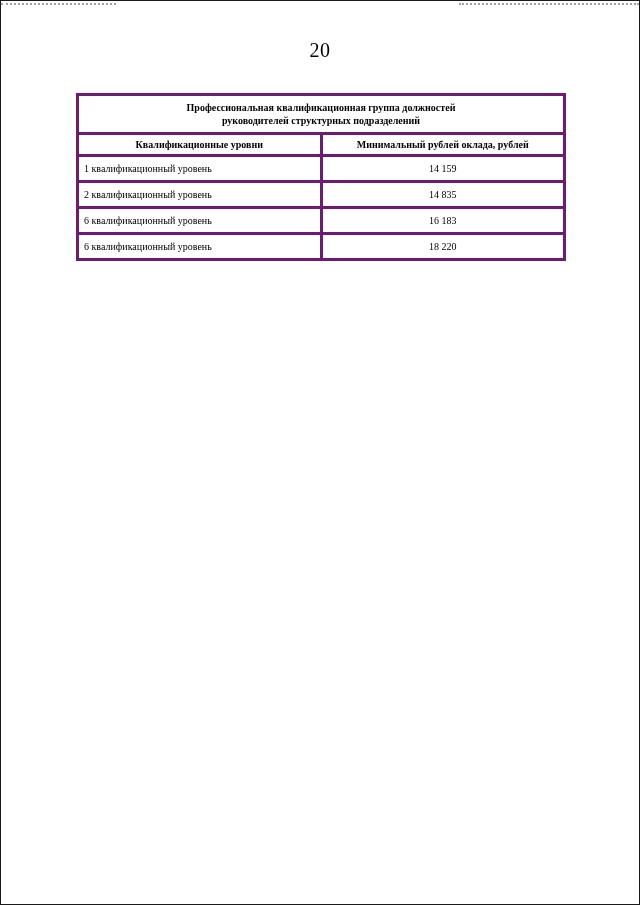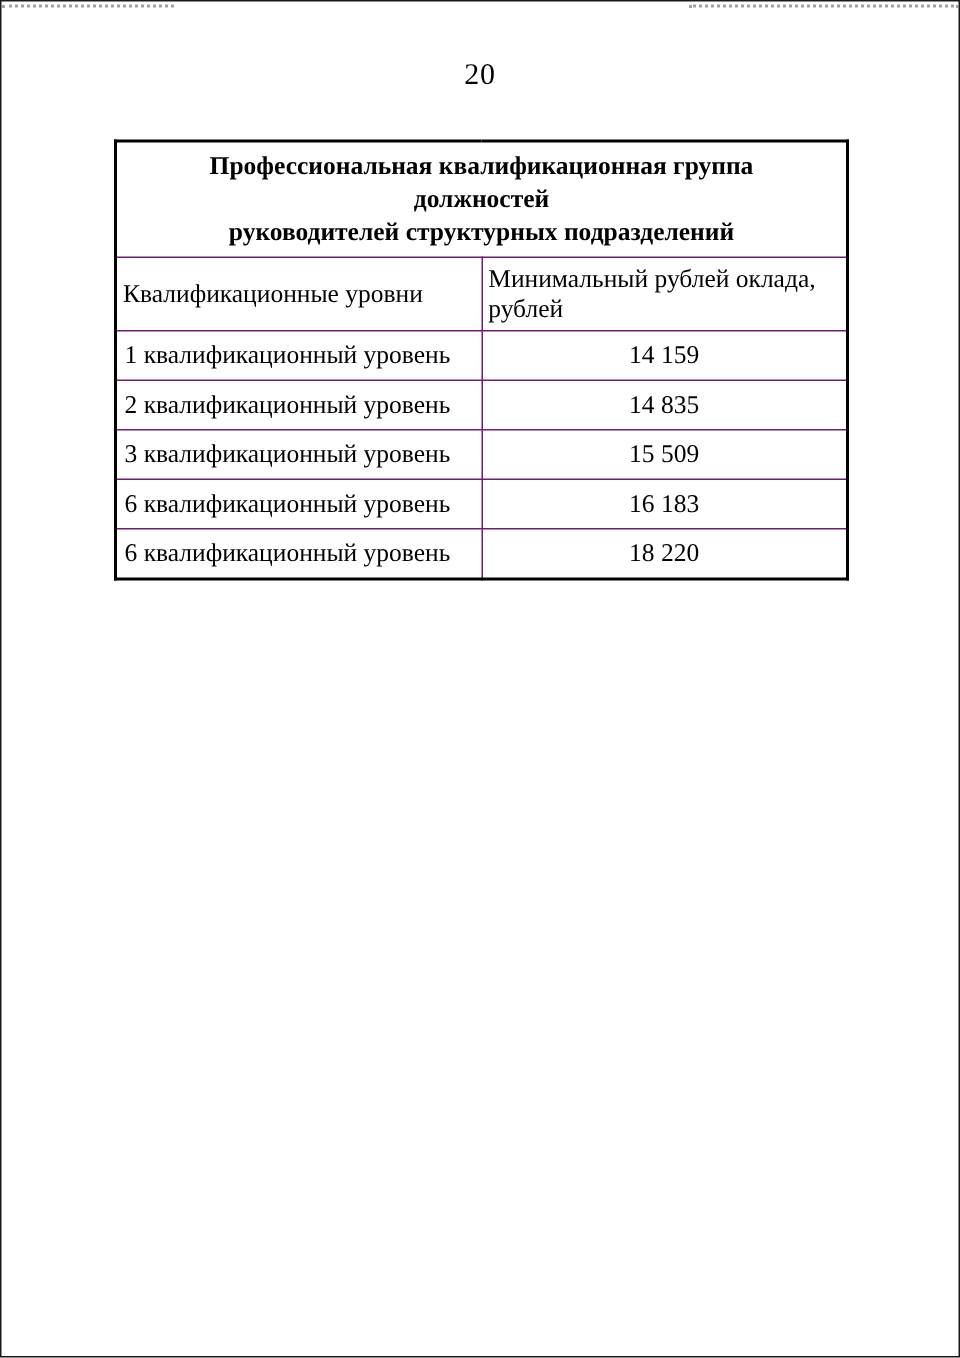--- a/index.html
+++ b/index.html
@@ -41,34 +41,34 @@
     position: absolute;
     left: 75px;
     top: 92px;
     width: 490px;
     border-collapse: collapse;
     border: 2px solid #000000;
     table-layout: fixed;
   }
   table.salary-table th,
   table.salary-table td {
-    border: 1px solid #701a75;
-    font-size: 17px;
+    border: 3px solid #701a75;
+    font-size: 10px;
     vertical-align: middle;
   }
   th.table-title {
     font-weight: bold;
     text-align: center;
     padding: 5px 18px;
     line-height: 1.3;
     font-size: 12.5px;
   }
   th.col-head {
-    font-weight: normal;
-    text-align: left;
+    font-weight: bold;
+    text-align: center;
     padding: 4px 4px;
   }
   th.col-level { width: 180px; }
   td.level-cell {
     text-align: left;
     padding: 6px 4px 6px 5px;
   }
   td.salary-cell {
     text-align: center;
     padding: 6px 4px;
@@ -98,24 +98,20 @@
   <tbody>
     <tr>
       <td class="level-cell">1 квалификационный уровень</td>
       <td class="salary-cell">14 159</td>
     </tr>
     <tr>
       <td class="level-cell">2 квалификационный уровень</td>
       <td class="salary-cell">14 835</td>
     </tr>
     <tr>
-      <td class="level-cell">3 квалификационный уровень</td>
-      <td class="salary-cell">15 509</td>
-    </tr>
-    <tr>
       <td class="level-cell">6 квалификационный уровень</td>
       <td class="salary-cell">16 183</td>
     </tr>
     <tr>
       <td class="level-cell">6 квалификационный уровень</td>
       <td class="salary-cell">18 220</td>
     </tr>
   </tbody>
 </table>
 

